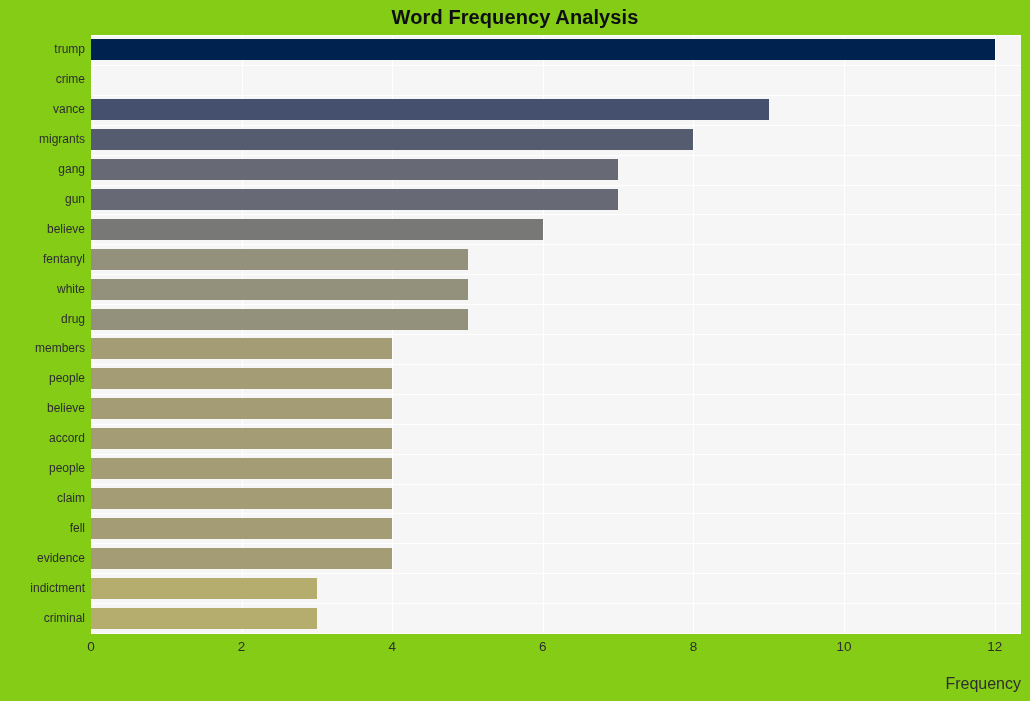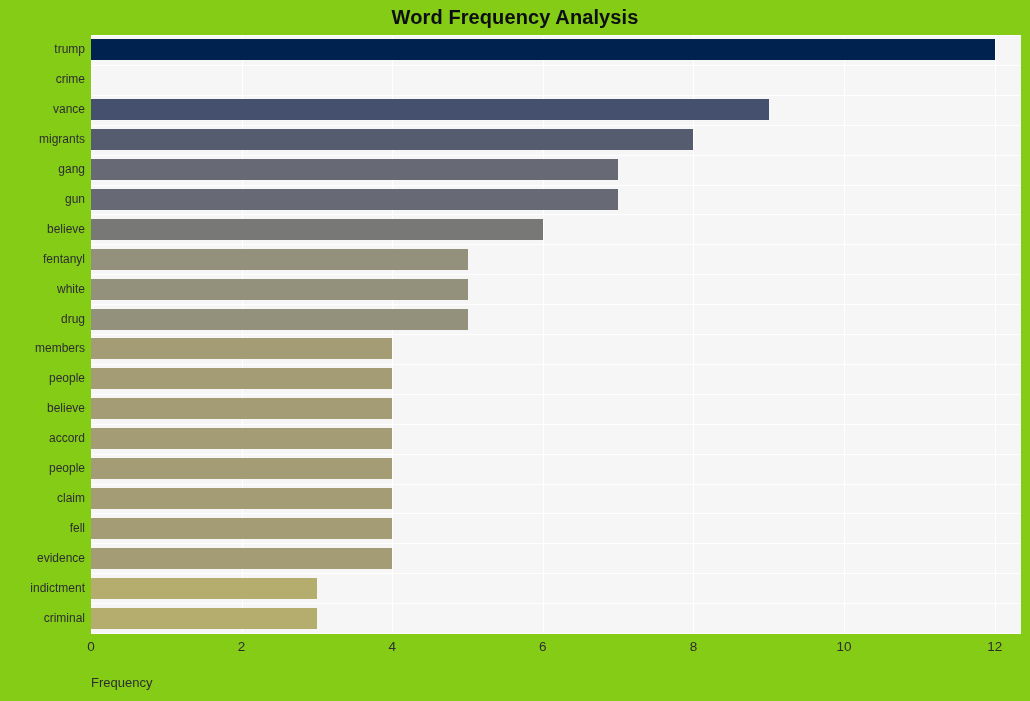--- a/index.html
+++ b/index.html
@@ -90,22 +90,22 @@
     font-size: 13.5px;
     color: #2e2e2e;
     text-align: center;
     white-space: nowrap;
   }
   #x-axis-title {
     position: absolute;
     top: 675px;
     left: 91px;
     width: 930px;
-    text-align: left;
-    font-size: 13px;
+    text-align: right;
+    font-size: 16px;
     color: #2e2e2e;
   }
 </style>
 </head>
 <body>
 
 <div id="figure">
 
   <div id="chart-title">Word Frequency Analysis</div>
 

